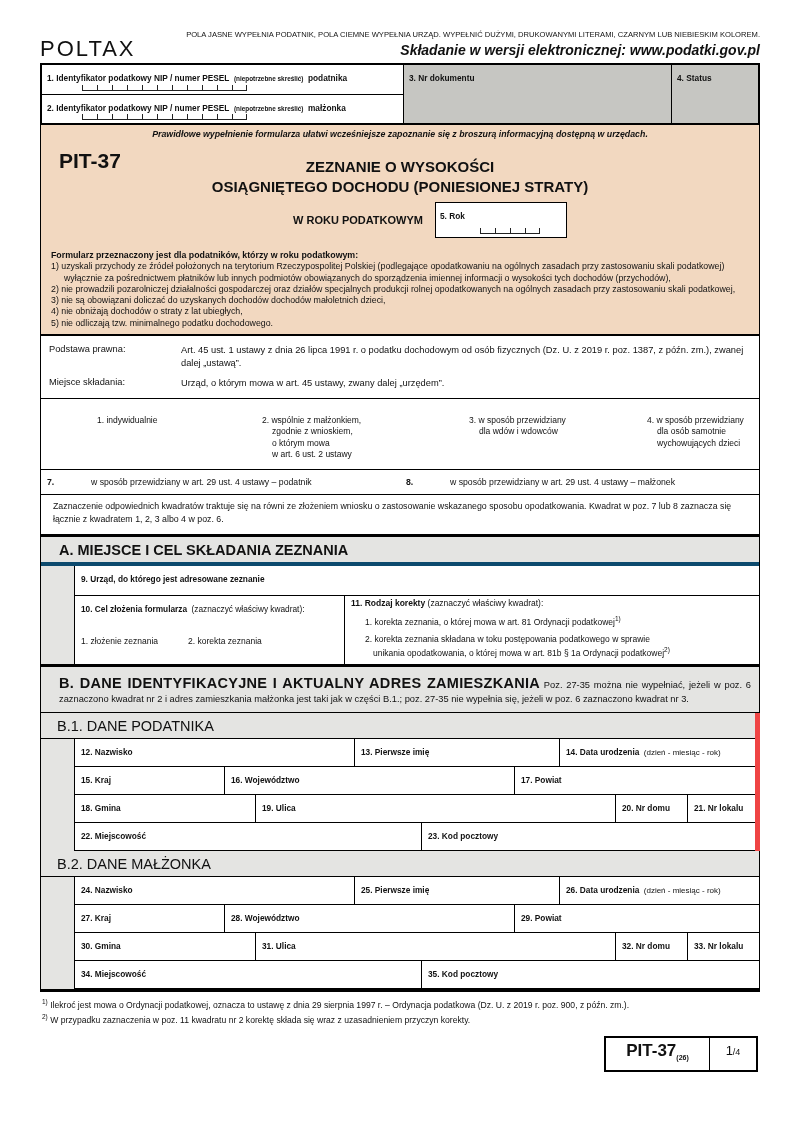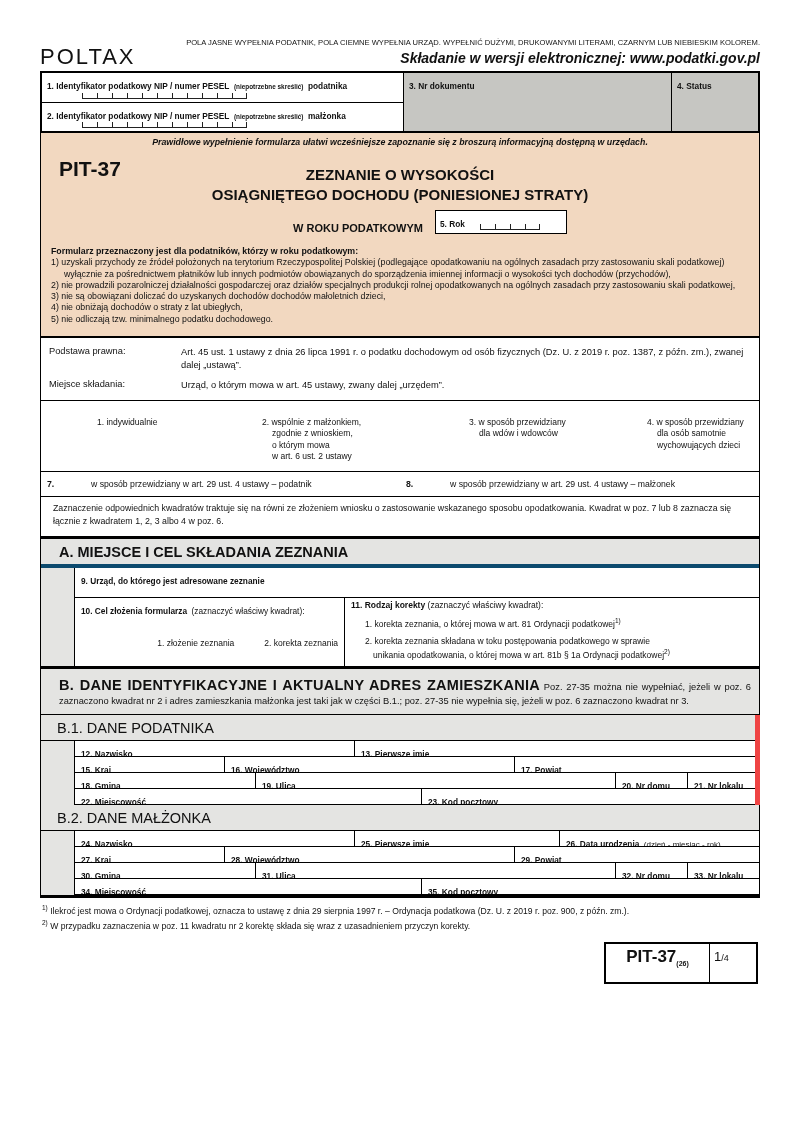--- a/index.html
+++ b/index.html
@@ -3,21 +3,21 @@
 <meta charset="utf-8">
 <style>
   :root{
     --peach:#f2d8c0;
     --gray-dark:#c6c6c2;
     --gray-light:#e4e4e2;
     --ink:#111;
   }
   *{box-sizing:border-box;margin:0;padding:0}
   body{background:#fff;width:800px;height:1131px;font-family:"Liberation Sans",sans-serif;color:var(--ink);position:relative}
-  .page{width:720px;margin:8px auto;padding-top:30px}
+  .page{width:720px;margin:0 auto;padding-top:30px}
 
   
   .hdr{display:flex;align-items:flex-end;margin-bottom:3px}
   .brand{font-size:22px;letter-spacing:2px;line-height:1}
   .hdr-notes{flex:1;text-align:right;font-size:7.6px;line-height:1.4;padding-left:14px}
   .hdr-notes .l2{font-weight:bold;font-style:italic;font-size:14px}
 
   
   .idrow{display:flex;border:2px solid #000}
   .id-left{width:362px;border-right:1px solid #000;background:#fff}
@@ -25,28 +25,28 @@
   .id-sub + .id-sub{border-top:1px solid #000}
   .fl{font-size:8.3px;font-weight:bold}
   .fl-note{font-size:6.4px;font-weight:bold}
   .comb{display:flex;position:absolute;bottom:3px;left:40px}
   .comb i{display:block;width:15px;height:6px;border-left:1px solid #222;border-bottom:1px solid #222}
   .comb i:last-child{border-right:1px solid #222}
   .id-doc{flex:1;background:var(--gray-dark);border-right:1px solid #000;padding:2px 5px}
   .id-status{width:86px;background:var(--gray-dark);padding:2px 5px}
 
   
-  .peach{background:var(--peach);border-left:1px solid #000;border-right:1px solid #000;border-bottom:2px solid #000;padding:2px 6px 11px}
+  .peach{background:var(--peach);border-left:1px solid #000;border-right:1px solid #000;border-bottom:2px solid #000;padding:2px 6px 5px}
   .peach .notice{text-align:center;font-size:8.8px;font-weight:bold;font-style:italic;padding:2px 0}
   .title-zone{position:relative;padding-top:2px}
   .formcode{position:absolute;left:12px;top:8px;font-size:21px;font-weight:bold}
   .main-title{text-align:center;font-size:15px;font-weight:bold;line-height:1.3;margin-top:14px}
   .year-row{display:flex;justify-content:center;gap:12px;margin:6px 0 10px;padding-left:60px}
   .year-prefix{font-size:11px;font-weight:bold;margin-top:12px}
-  .year-box{width:132px;height:24px;background:#fff;border:1px solid #000;padding:2px 4px;position:relative}
+  .year-box{width:132px;height:36px;background:#fff;border:1px solid #000;padding:2px 4px;position:relative}
   .year-box .comb{left:44px}
   .purpose{font-size:8.8px;line-height:1.28;padding:2px 4px 0}
   .purpose .head{font-weight:bold}
   .purpose .item{padding-left:13px;text-indent:-13px}
 
   
   .legal{border-left:1px solid #000;border-right:1px solid #000;border-bottom:1px solid #000;padding:5px 8px;font-size:9.3px}
   .legal-row{display:flex;padding:3.5px 0}
   .legal-label{width:132px;flex:none}
   .legal-text{flex:1;line-height:1.35}
@@ -70,48 +70,48 @@
   .sec-title{background:var(--gray-light);font-weight:bold;font-size:14.5px;padding:5px 8px 4px 18px;border-bottom:4px solid #0c4a6e}
   .sec-title2{background:var(--gray-light);font-weight:normal;font-size:14.5px;padding:5px 8px 4px 16px;border-bottom:1px solid #000}
   .sec-body{display:flex}
   .strip{width:34px;flex:none;background:var(--gray-light);border-right:1px solid #000}
   .fields{flex:1;display:flex;flex-direction:column}
 
   .secA{border-left:1px solid #000;border-right:1px solid #000;border-bottom:3px solid #000}
   .f9{height:30px;border-bottom:1px solid #000;padding:2px 6px}
   .row1011{display:flex;min-height:68px}
   .f10{width:270px;flex:none;border-right:1px solid #000;padding:2px 6px}
-  .f10-opts{display:flex;justify-content:flex-end;gap:30px;margin-top:20px;font-size:8.5px}
+  .f10-opts{display:flex;justify-content:flex-start;gap:30px;margin-top:20px;font-size:8.5px}
   .f11{flex:1;padding:2px 6px;font-size:8.5px}
   .f11 .lab{font-size:8.5px}
   .f11 .opt11{margin:7px 0 0 14px}
   .f11 .opt11b{margin:2px 0 0 22px}
   sup{font-size:6.5px}
 
   .secBhead{border-left:1px solid #000;border-right:1px solid #000;border-bottom:1px solid #000;background:var(--gray-light);padding:6px 8px 6px 18px}
   .secBhead p{font-size:9.3px;line-height:1.4;text-align:justify}
   .secBhead b{font-size:14.5px;letter-spacing:.3px}
 
   .secB1{border-left:1px solid #000;border-right:5px solid #ef4444}
   .secB2{border-left:1px solid #000;border-right:1px solid #000;border-bottom:3px solid #000}
-  .grow{display:flex;height:16px;border-bottom:1px solid #000}
+  .grow{display:flex;height:28px;border-bottom:1px solid #000}
   .secB2 .grow:last-child,.secB1 .grow:last-child{border-bottom:1px solid #000}
   .secB1 .fields .grow:last-child{border-bottom:1px solid #000}
   .gcell{border-right:1px solid #000;padding:2px 6px;overflow:hidden}
   .gcell:last-child{border-right:none;flex:1}
   .fnote{font-size:8px;font-weight:normal}
 
   
   .footnotes{margin-top:5px;font-size:8.6px;line-height:1.5;padding-left:2px}
   .footnotes sup{font-size:6.5px}
   .pagebox{display:flex;justify-content:flex-end;margin-top:9px;padding-right:2px}
   .pb{display:flex;border:2px solid #000}
   .pb-form{width:104px;text-align:center;font-weight:bold;font-size:17px;padding:3px 4px 2px;border-right:1.5px solid #000}
   .pb-form .ver{font-size:7px;font-weight:bold;vertical-align:sub}
-  .pb-page{width:46px;text-align:left;font-size:13px;padding:5px 4px 18px}
+  .pb-page{width:46px;text-align:center;font-size:13px;padding:5px 4px 12px}
   .pb-page .of{font-size:9px}
 </style>
 </head>
 <body>
 
 <div class="page">
 
   <div class="hdr">
     <div class="brand">POLTAX</div>
     <div class="hdr-notes">
@@ -287,20 +287,21 @@
   </div>
 
   <div class="secB1">
     <div class="sec-title2">B.1. DANE PODATNIKA</div>
     <div class="sec-body">
       <div class="strip"></div>
       <div class="fields">
         <div class="grow">
           <div class="gcell" style="width:280px"><span class="fl">12. Nazwisko</span></div>
           <div class="gcell" style="width:205px"><span class="fl">13. Pierwsze imię</span></div>
+          <div class="gcell"><span class="fl">14. Data urodzenia</span> <span class="fnote">(dzień - miesiąc - rok)</span></div>
         </div>
         <div class="grow">
           <div class="gcell" style="width:150px"><span class="fl">15. Kraj</span></div>
           <div class="gcell" style="width:290px"><span class="fl">16. Województwo</span></div>
           <div class="gcell"><span class="fl">17. Powiat</span></div>
         </div>
         <div class="grow">
           <div class="gcell" style="width:181px"><span class="fl">18. Gmina</span></div>
           <div class="gcell" style="width:360px"><span class="fl">19. Ulica</span></div>
           <div class="gcell" style="width:72px"><span class="fl">20. Nr domu</span></div>

